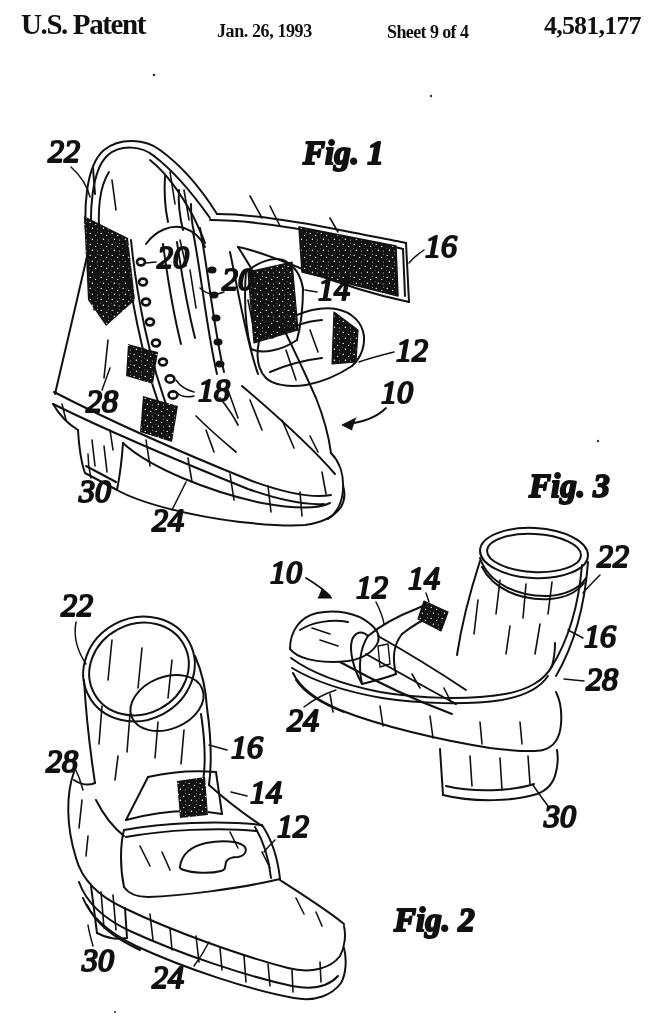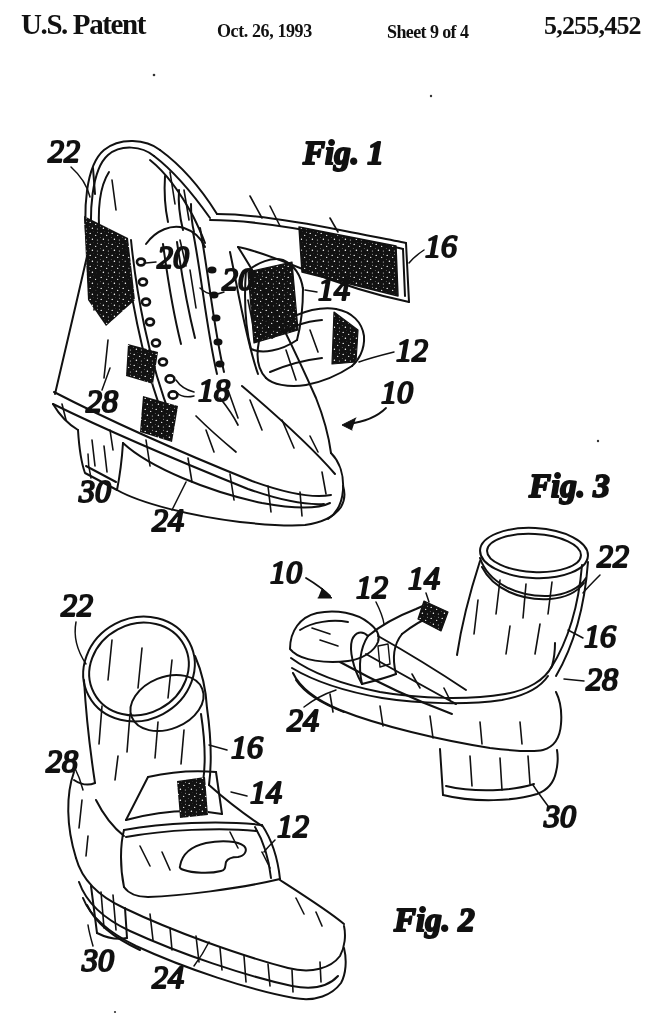--- a/index.html
+++ b/index.html
@@ -7,23 +7,23 @@
  font-family:"Liberation Serif",serif;}
 .hdr{position:absolute;font-weight:bold;color:#111;white-space:nowrap;}
 svg{position:absolute;left:0;top:0;}
 .num{font-family:"Liberation Serif",serif;font-style:italic;font-weight:normal;font-size:32px;fill:#111;}
 .fig{font-family:"Liberation Serif",serif;font-style:italic;font-weight:bold;font-size:33px;fill:#111;}
 </style>
 </head>
 <body>
 <div id="page">
 <div class="hdr" style="left:21px;top:8px;font-size:29px;letter-spacing:-1.4px;">U.S. Patent</div>
-<div class="hdr" style="left:217px;top:21px;font-size:18px;letter-spacing:-0.4px;">Oct. 26, 1993</div>
+<div class="hdr" style="left:217px;top:21px;font-size:18px;letter-spacing:-0.4px;">Jan. 26, 1993</div>
 <div class="hdr" style="left:387px;top:22px;font-size:18px;letter-spacing:-0.6px;">Sheet 9 of 4</div>
-<div class="hdr" style="left:544px;top:11px;font-size:26px;letter-spacing:-0.8px;">5,255,452</div>
+<div class="hdr" style="left:544px;top:11px;font-size:26px;letter-spacing:-0.8px;">4,581,177</div>
 <svg width="669" height="1024" viewBox="0 0 669 1024" fill="none" stroke="#111" stroke-width="2" stroke-linecap="round" stroke-linejoin="round">
 <defs>
 <pattern id="stip" width="11" height="11" patternUnits="userSpaceOnUse">
  <rect width="11" height="11" fill="#161616"></rect>
  <circle cx="2.2" cy="2.4" r="1.7" fill="#fff"></circle>
  <circle cx="7.7" cy="4.4" r="1.6" fill="#fff"></circle>
  <circle cx="4.4" cy="8.2" r="1.75" fill="#fff"></circle>
  <circle cx="9.5" cy="1.2" r="1.45" fill="#fff"></circle>
  <circle cx="1.2" cy="6.4" r="1.3" fill="#fff"></circle>
  <circle cx="9.3" cy="9.0" r="1.5" fill="#fff"></circle>

